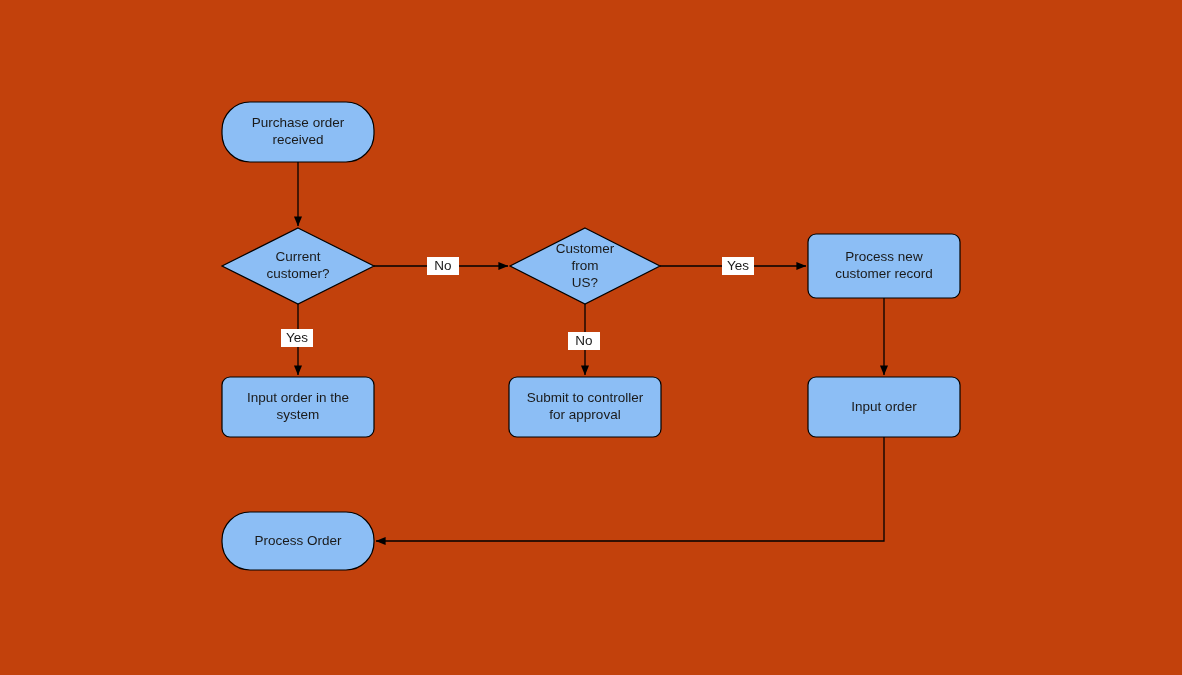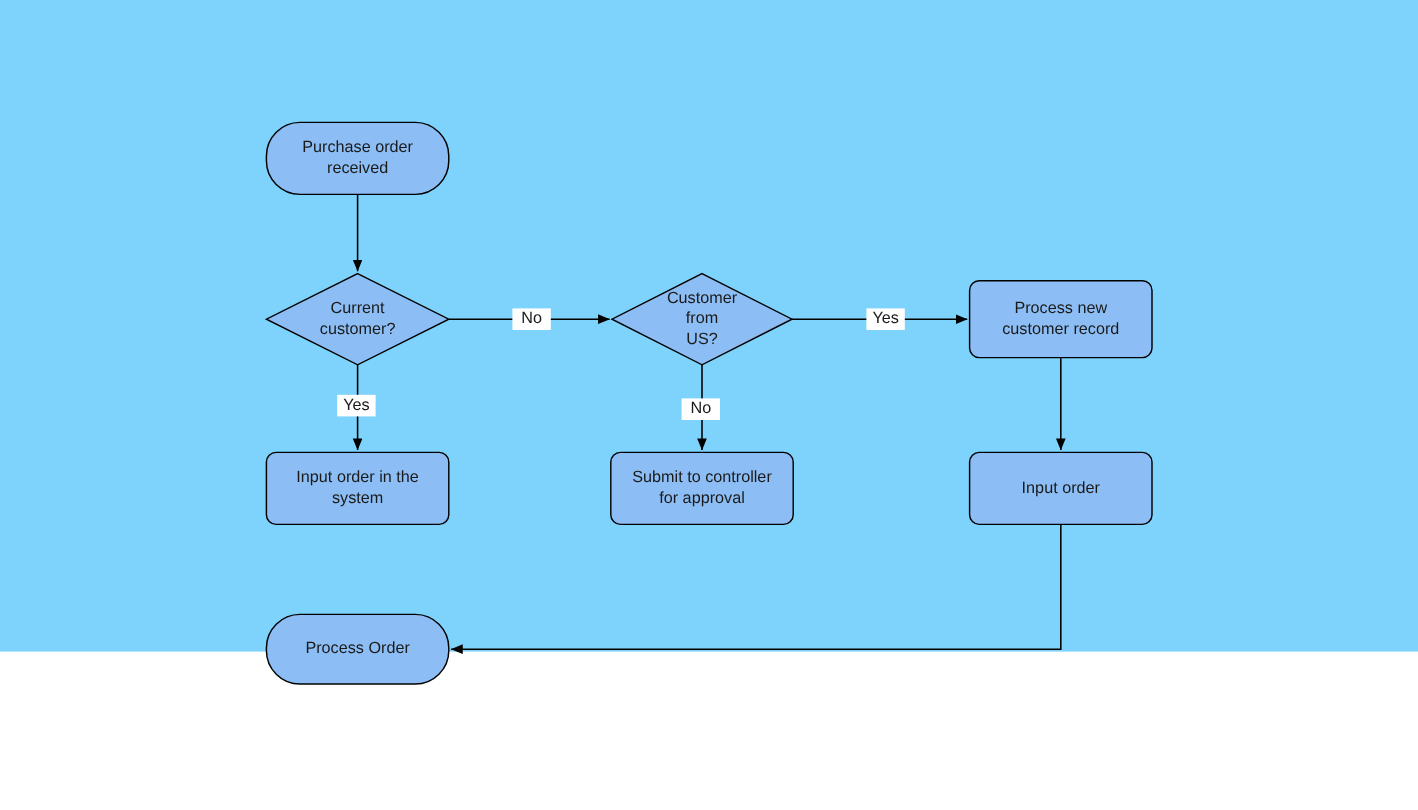--- a/index.html
+++ b/index.html
@@ -9,22 +9,22 @@
   }
   body {
     width: 1182px;
     height: 675px;
     font-family: "Liberation Sans", sans-serif;
     overflow: hidden;
   }
   #flowchart-canvas {
     position: relative;
     width: 1182px;
-    height: 543px;
-    background: #7dd3fc;
+    height: 675px;
+    background: #c2410c;
   }
   svg#diagram {
     position: absolute;
     top: 0;
     left: 0;
     width: 1182px;
     height: 675px;
   }
   .node-shape {
     stroke: #000000;

